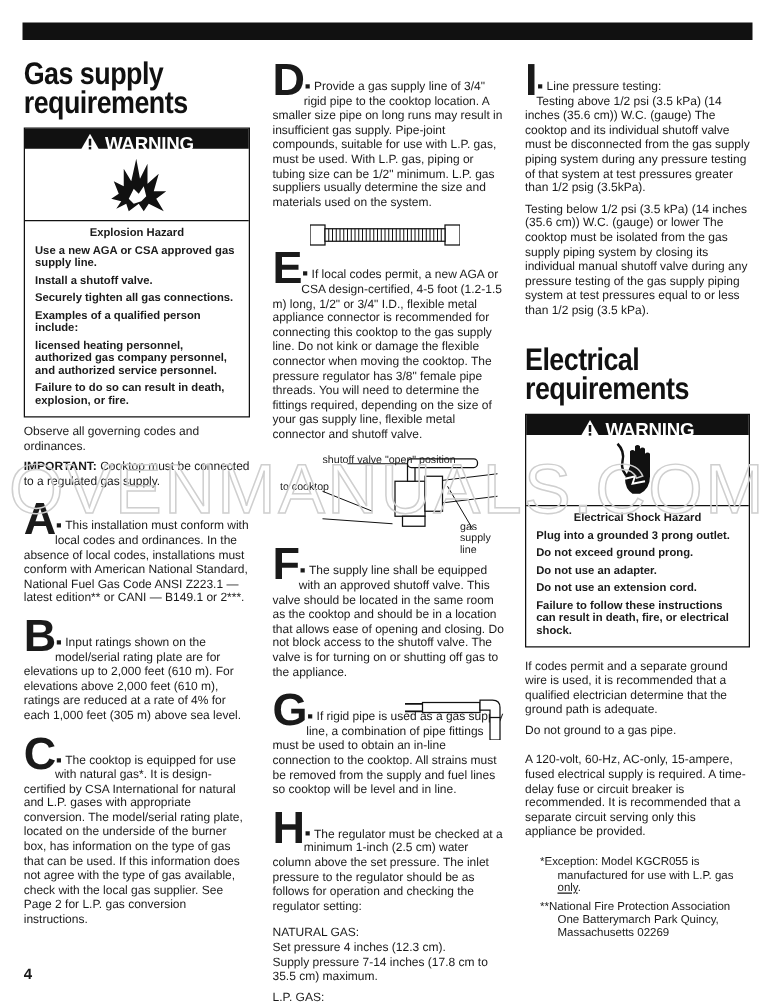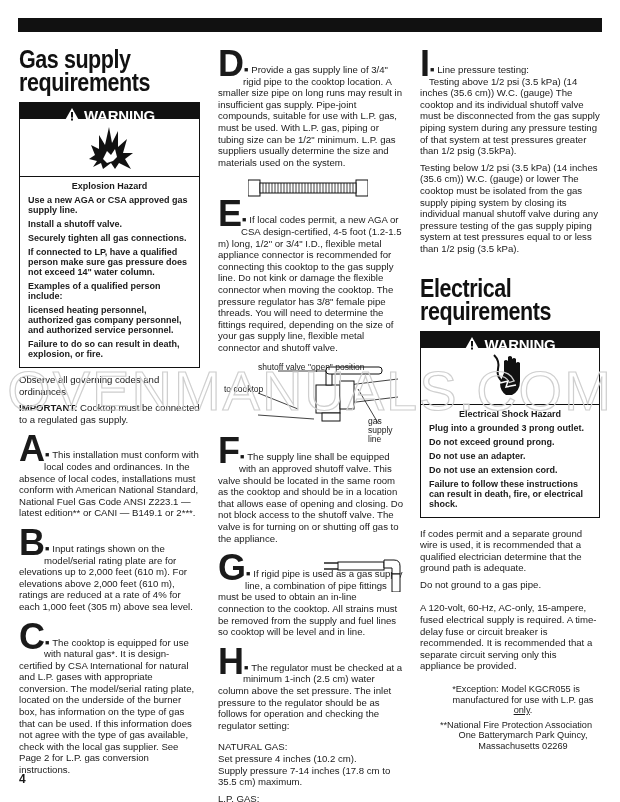--- a/index.html
+++ b/index.html
@@ -24,21 +24,21 @@
   .sec { margin-bottom: 10px; }
   .big { font-family: "Liberation Sans", sans-serif; font-weight: bold; font-size: 36px; line-height: 28px;
          float: left; margin-right: 0; letter-spacing: -1px; }
   .lead { display: block; padding-top: 14px; }
   .sq { font-size: 7px; vertical-align: 1px; margin: 0 3px 0 1px; }
   .diag { position: relative; }
   .watermark { position: absolute; left: 0; top: 358px; width: 620px; text-align: center; font-size: 56px;
                font-weight: normal; color: transparent; -webkit-text-stroke: 1.2px #cfcfcf; letter-spacing: 2px;
                pointer-events: none; }
   .pagenum { position: absolute; left: 19px; top: 772px; font-weight: bold; font-size: 12px; }
-  .foot { font-size: 9.2px; line-height: 10.5px; margin-top: 12px; text-align: center; }
+  .foot { font-size: 9.2px; line-height: 10.5px; margin-top: 12px; }
   .foot p { margin: 0 0 4px 0; padding-left: 26px; text-indent: -14px; }
   .u { text-decoration: underline; }
 </style>
 </head>
 <body>
 
 <div class="topbar"></div>
 
 <div class="col col1">
   <h1>
@@ -60,21 +60,20 @@
       <svg width="50" height="46" viewBox="0 0 50 46">
         <polygon fill="#111" points="4,34 10,30 6,20 14,24 14,10 20,20 24,2 27,18 33,6 33,22 42,14 38,28 48,28 40,34 46,44 34,38 30,44 26,38 18,44 16,38 8,42 12,36"></polygon>
         <polygon fill="#fff" points="18,34 22,26 26,30 30,24 32,32 28,36 22,38"></polygon>
       </svg>
     </div>
     <div class="warn-body">
       <div class="title">Explosion Hazard</div>
       <p>Use a new AGA or CSA approved gas supply line.</p>
       <p>Install a shutoff valve.</p>
       <p>Securely tighten all gas connections.</p>
-      <p>If connected to LP, have a qualified person make sure gas pressure does not exceed 14" water column.</p>
       <p>Examples of a qualified person include:</p>
       <p>licensed heating personnel, authorized gas company personnel, and authorized service personnel.</p>
       <p>Failure to do so can result in death, explosion, or fire.</p>
     </div>
   </div>
 
   <p class="t" style="margin-top:6px">Observe all governing codes and ordinances.</p>
   <p class="t"><b>IMPORTANT:</b><span> Cooktop must be connected to a regulated gas supply.</span></p>
 
   <div class="sec" style="margin-top:10px">
@@ -178,21 +177,21 @@
     <span class="big">G</span>
       <span class="lead" style="padding-right:0"><span class="sq">■</span><span>If rigid pipe is used as a gas supply line, a combination of pipe fittings must be used to obtain an in-line connection to the cooktop. All strains must be removed from the supply and fuel lines so cooktop will be level and in line.</span></span>
   </div>
 
   <div class="sec">
     <span class="big">H</span>
       <span class="lead"><span class="sq">■</span><span>The regulator must be checked at a minimum 1-inch (2.5 cm) water column above the set pressure. The inlet pressure to the regulator should be as follows for operation and checking the regulator setting:</span></span>
   </div>
   <p class="t">
     <span>NATURAL GAS:</span><br>
-    <span>Set pressure 4 inches (10.2 cm).</span><br>
+    <span>Set pressure 4 inches (12.3 cm).</span><br>
     <span>Supply pressure 7-14 inches (17.8 cm to 35.5 cm) maximum.</span>
   </p>
   <p class="t">
     <span>L.P. GAS:</span><br>
     <br>
     
   </p>
 </div>
 
 <div class="col col3">

